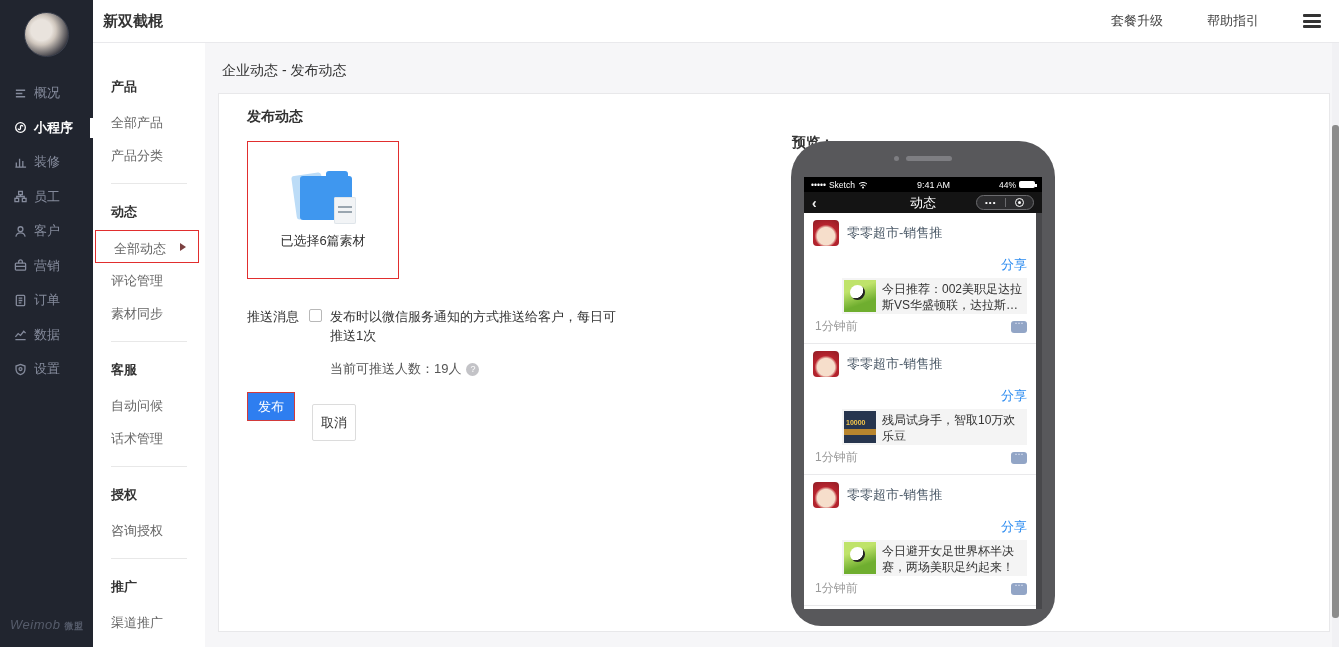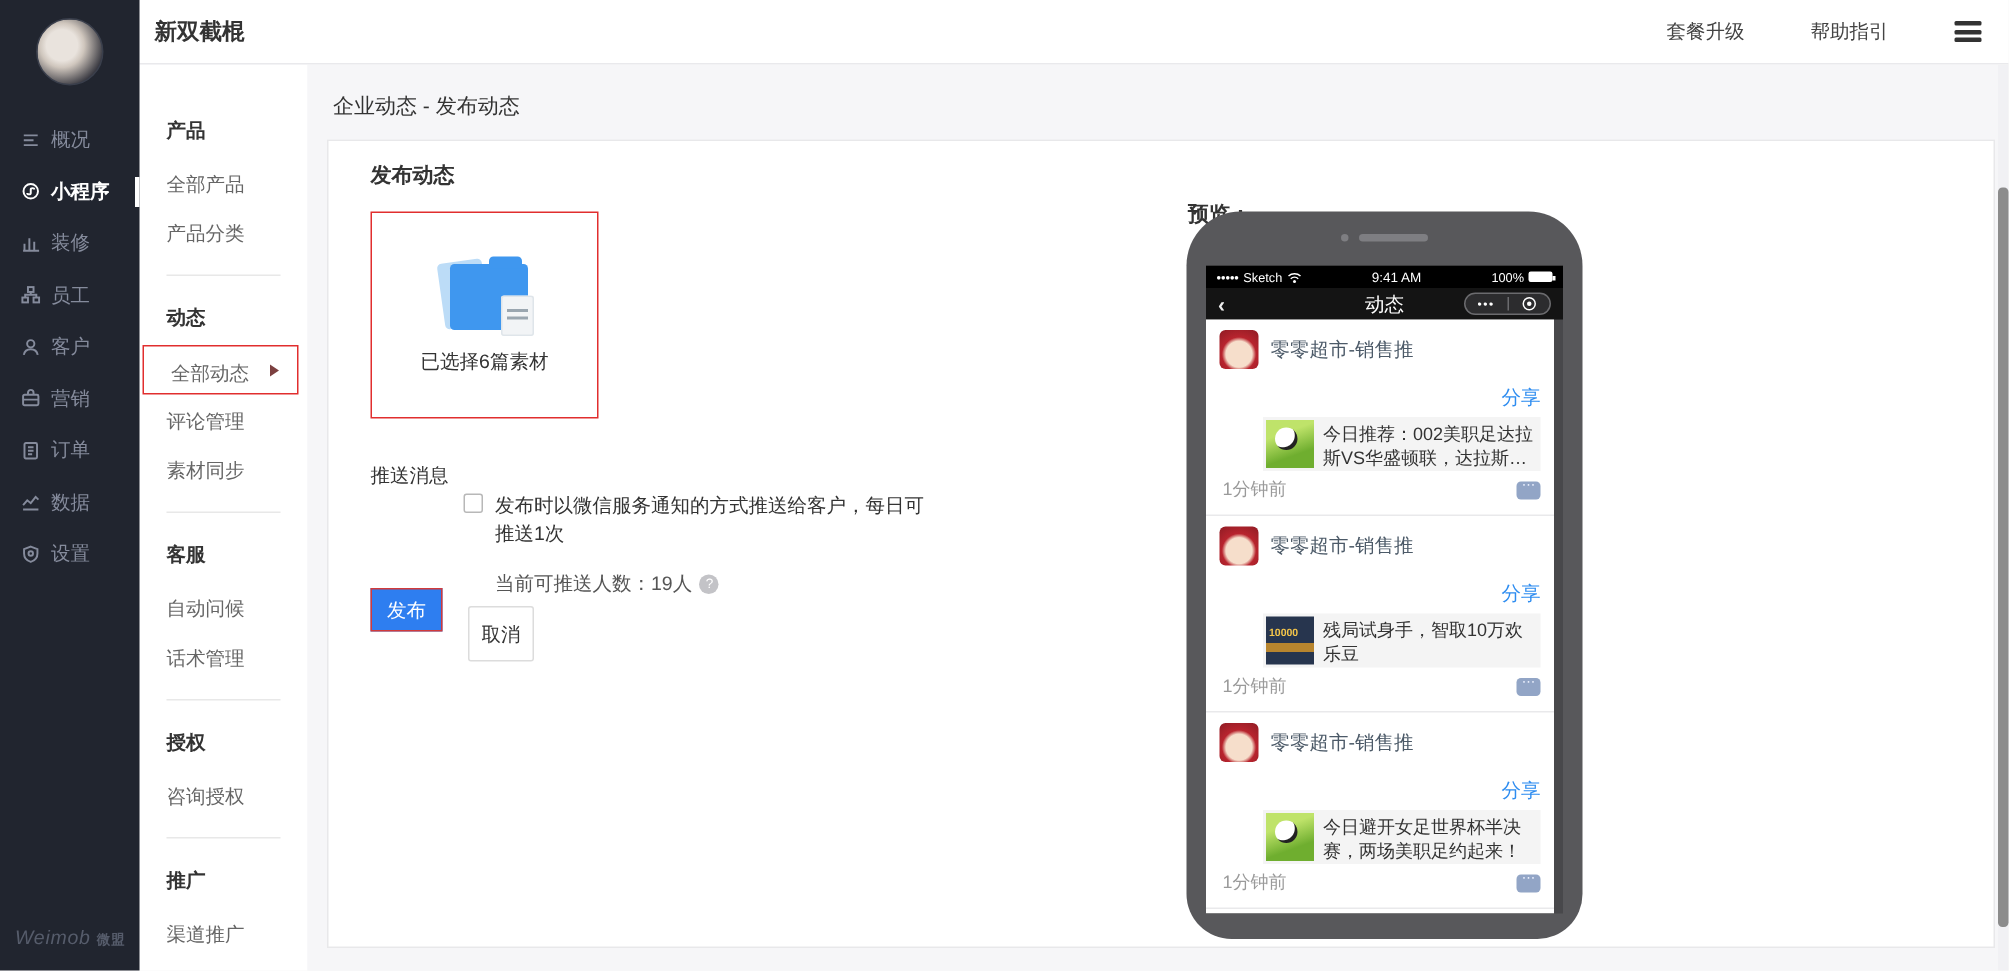--- a/index.html
+++ b/index.html
@@ -50,21 +50,21 @@
   .folder .front { position:absolute; left:10px; top:6px; width:52px; height:44px; background:#3f97ef; border-radius:3px; }
   .folder .front::before { content:""; position:absolute; left:26px; top:-5px; width:22px; height:8px; background:#3f97ef; border-radius:3px 3px 0 0; }
   .folder .doc { position:absolute; right:0px; bottom:-2px; width:22px; height:27px; background:#f2f4f6; border-radius:2px;
     box-shadow:0 0 0 1px #dfe5ea inset; }
   .folder .doc::before { content:""; position:absolute; left:4px; top:9px; width:14px; height:2px; background:#9aa6b0; box-shadow:0 5px 0 #9aa6b0; }
   .material-label { font-size:13px; color:#333; }
 
   .push-row { position:absolute; left:28px; top:213px; display:flex; }
   .push-label { width:54px; font-size:13px; color:#333; line-height:19px; }
   .push-body { margin-left:8px; width:318px; }
-  .push-check { display:flex; gap:8px; font-size:13px; color:#333; line-height:19px;margin-top:20px; }
+  .push-check { display:flex; gap:8px; font-size:13px; color:#333; line-height:19px; }
   .checkbox { width:13px; height:13px; border:1px solid #b8b8b8; border-radius:2px; background:#fff; margin-top:2px; flex:none; cursor:pointer; }
   .push-count { margin-top:15px; margin-left:21px; font-size:13px; color:#555; display:flex; align-items:center; gap:5px; }
   .qicon { width:13px; height:13px; border-radius:50%; background:#c3c3c7; color:#fff; font-size:9px; line-height:13px; text-align:center; }
   .btn-row { position:absolute; left:28px; top:298px; display:flex; gap:17px; }
   .btn-primary { width:48px; height:29px; background:#2e7ef0; border:1px solid #d23a3a; color:#fff; font-size:13px; cursor:pointer; }
   .btn-plain { width:44px; height:37px; background:#fff; border:1px solid #dcdcdc; color:#333; font-size:13px; cursor:pointer; border-radius:2px;margin-top:12px; }
 
   
   .preview-title { position:absolute; left:573px; top:14px; font-size:14px; font-weight:bold; color:#333;margin-top:26px; }
   .phone { position:absolute; left:572px; top:47px; width:264px; height:485px; background:#58585b;
@@ -273,21 +273,21 @@
           <div class="sb-left">
             <span>•••••</span>
             <span>Sketch</span>
             <svg width="10" height="8" viewBox="0 0 10 8">
                 <path d="M1 3a6 6 0 0 1 8 0M2.5 4.8a3.8 3.8 0 0 1 5 0" stroke="#fff" fill="none" stroke-width="1"></path>
                 <circle cx="5" cy="6.6" r="1" fill="#fff"></circle>
               </svg>
           </div>
           <div class="sb-mid">9:41 AM</div>
           <div class="sb-right">
-            <span>100%</span>
+            <span>44%</span>
             <span class="batt"></span>
           </div>
         </div>
         <div class="navbar">
           <span class="nav-back">‹</span>
           <span class="nav-title">动态</span>
           <div class="capsule">
             <span class="cap-dots">•••</span>
             <span class="cap-sep"></span>
             <span class="cap-home">

